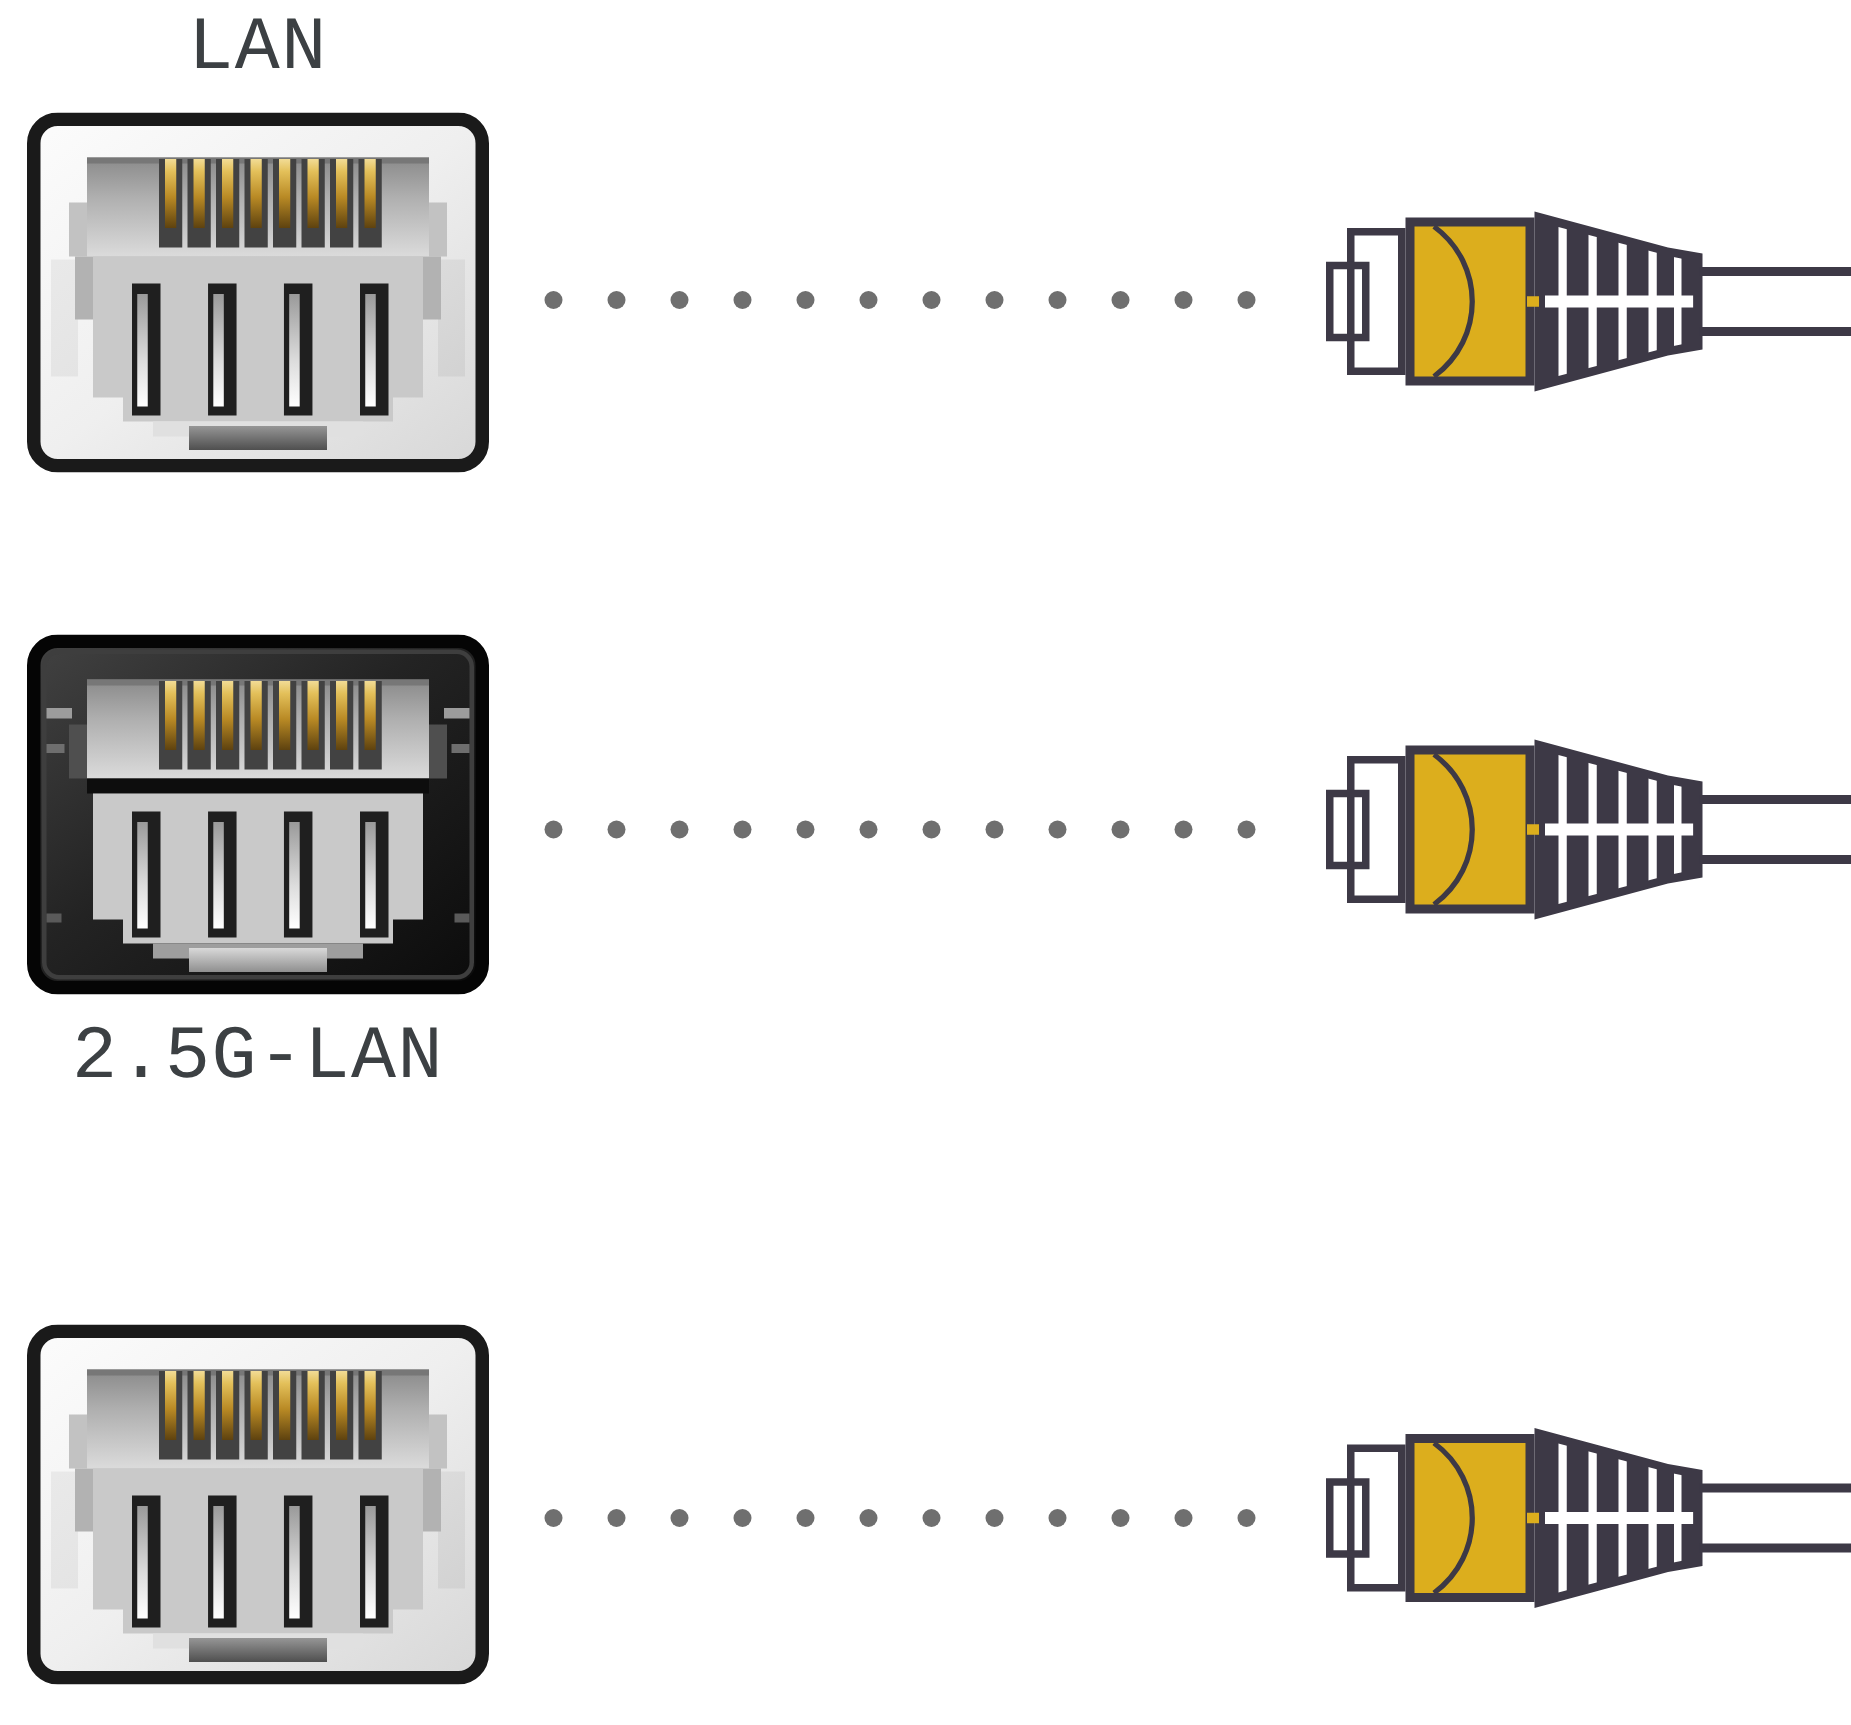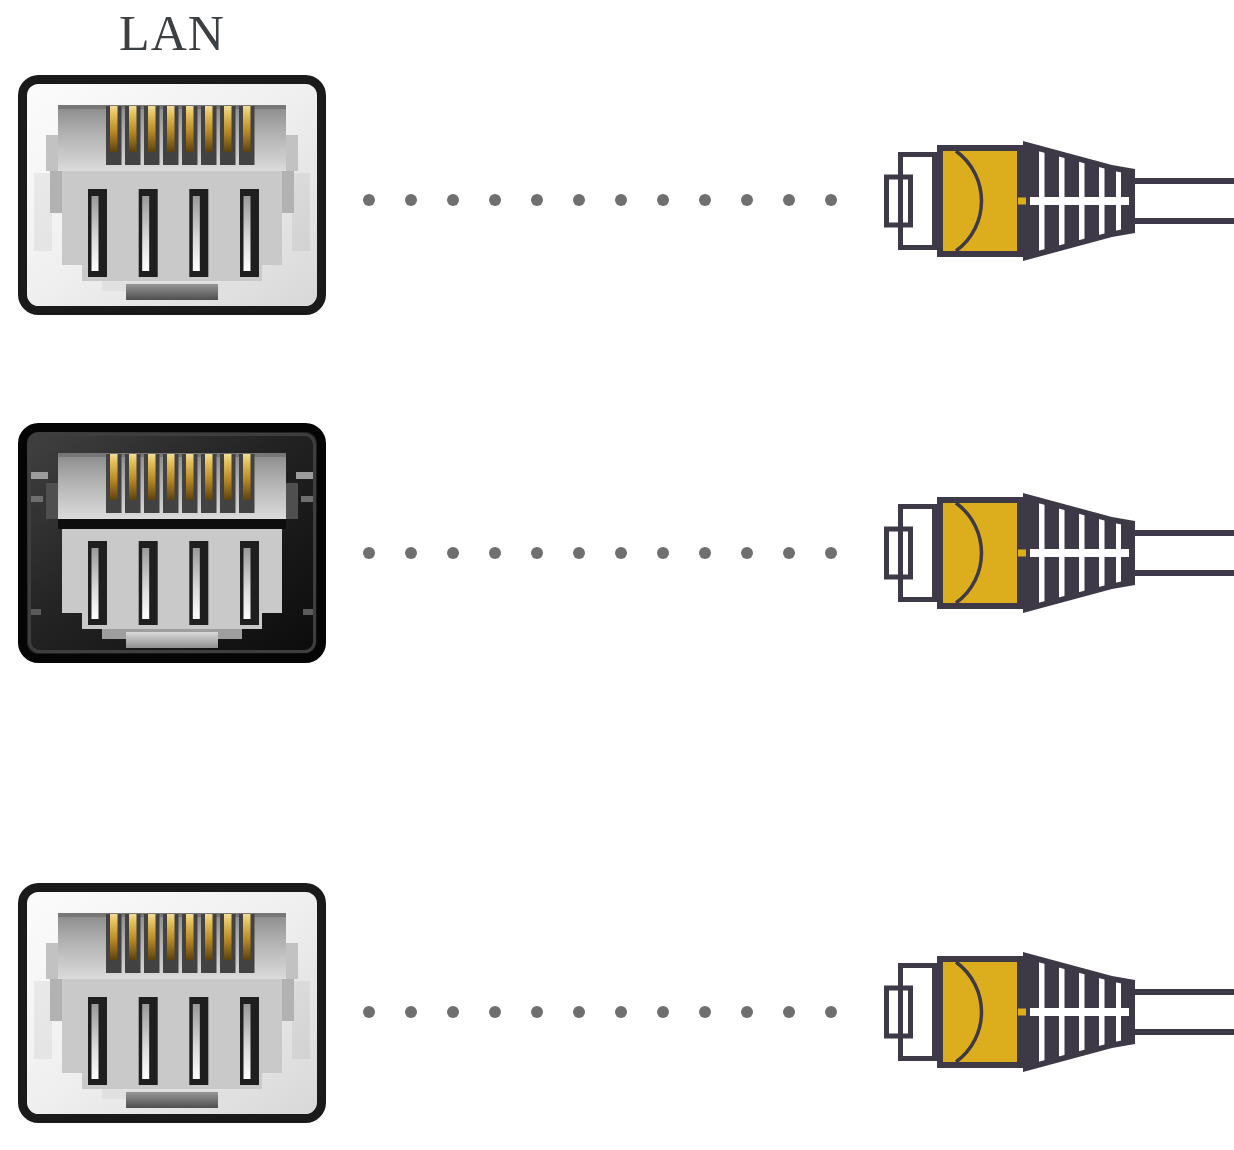--- a/index.html
+++ b/index.html
@@ -6,21 +6,21 @@
     --plug-body:#DCAE1D;
     --plug-outline:#3D3946;
     --dot:#6F6F6F;
     --label:#3C4043;
     --page-bg:#FFFFFF;
   }
   html,body{margin:0;padding:0;background:#fff;}
   .canvas{
     position:relative;width:1234px;height:1150px;
     background:var(--page-bg);overflow:hidden;
-    font-family:Liberation Serif, serif;
+    font-family:Liberation Mono, monospace;
   }
   .port-label{
     position:absolute;left:18px;width:308px;
     text-align:center;color:var(--label);
     font-size:50px;line-height:54px;letter-spacing:1px;white-space:nowrap;
   }
   .abs{position:absolute;}
   .c-dk{fill:var(--plug-outline);}
   .c-yl{fill:var(--plug-body);}
   .c-wh{fill:#FFFFFF;}
@@ -68,20 +68,21 @@
     </linearGradient>
     <clipPath id="bootClip">
       <polygon points="146,9 230,31 245,34 245,88 230,91 146,113"></polygon>
     </clipPath>
   </defs>
 </svg>
 
 <div class="canvas">
 
   <div class="port-label" style="top:6px">LAN</div>
+  <div class="port-label" style="top:679px">2.5G-LAN</div>
 
   <svg class="abs" style="left:18px;top:75px" width="308" height="240" viewBox="0 0 308 240">
     <rect x="4.5" y="4.5" width="299" height="231" rx="16" fill="url(#gBgL)" stroke="#1A1A1A" stroke-width="9"></rect>
     <rect x="16" y="98" width="18" height="78" fill="#000" opacity="0.05"></rect>
     <rect x="274" y="98" width="18" height="78" fill="#000" opacity="0.05"></rect>
     <rect x="40" y="30" width="228" height="66" fill="url(#gMetal)"></rect>
     <rect x="40" y="30" width="228" height="4" fill="#777777"></rect>
     <rect x="28" y="60" width="12" height="36" fill="#C2C2C2"></rect>
     <rect x="268" y="60" width="12" height="36" fill="#C2C2C2"></rect>
     <g fill="#424242">

